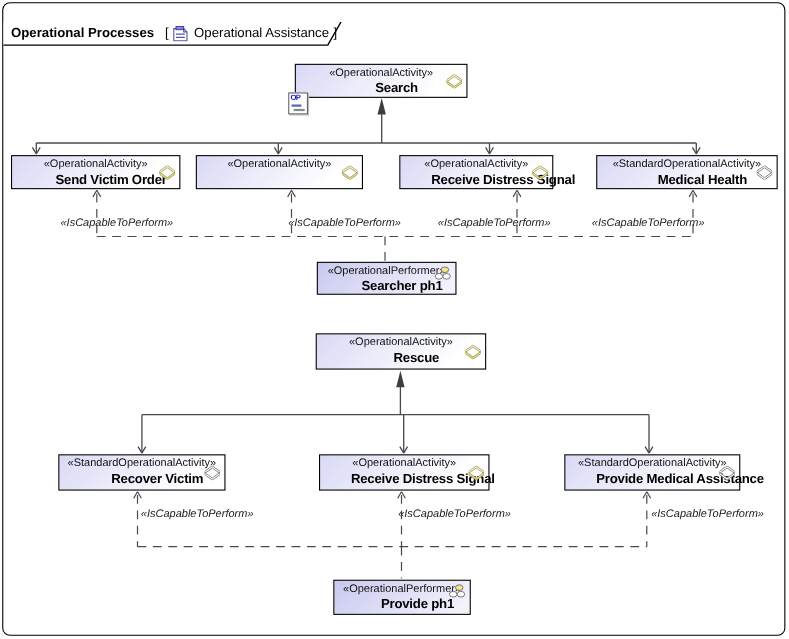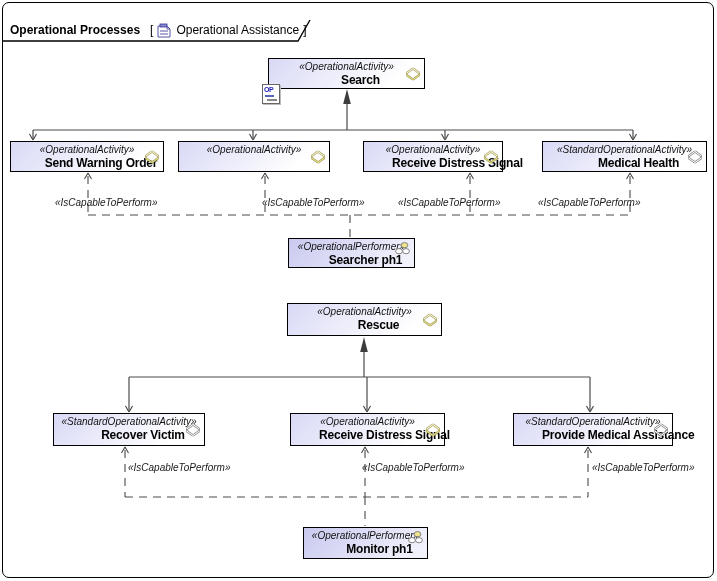--- a/index.html
+++ b/index.html
@@ -13,21 +13,21 @@
   .tab svg{position:absolute;left:0;top:0;}
   .tab-content{position:absolute;left:7px;top:0;height:20px;display:flex;align-items:center;gap:4px;white-space:nowrap;}
   .tab-title{font-weight:bold;font-size:12px;color:#000;margin-right:6px;}
   .tab-plain{font-size:12px;color:#000;}
   .tab-icon{display:inline-block;width:15px;height:15px;position:relative;top:0px;}
 
   
   .node{position:absolute;border:1px solid #000;box-sizing:border-box;text-align:center;padding-top:2px;}
   .node.activity{background:linear-gradient(135deg,var(--activity-fill-start,#d9d9f6) 0%,var(--activity-fill-end,#ffffff) 80%);}
   .node.performer{background:linear-gradient(135deg,var(--performer-fill-start,#c9c9ef) 0%,var(--performer-fill-end,#f2f2fd) 90%);}
-  .stereo{font-size:10px;color:#111;line-height:12px;white-space:nowrap;font-style:italic;}
+  .stereo{font-size:10px;color:#111;line-height:12px;white-space:nowrap;}
   .nname{font-size:12px;font-weight:bold;color:#000;line-height:15px;white-space:nowrap;letter-spacing:-0.2px;padding-left:28px;}
   .node .icon{position:absolute;right:4px;top:50%;transform:translateY(-50%);line-height:0;}
   .node.performer .icon{top:3px;transform:none;}
 
   
   #n-search{left:268px;top:58px;width:157px;height:31px;}
   #n-swo{left:10px;top:141px;width:154px;height:31px;}
   #n-fv{left:178px;top:141px;width:152px;height:31px;}
   #n-rds1{left:363px;top:141px;width:140px;height:31px;}
   #n-mh{left:542px;top:141px;width:165px;height:31px;}
@@ -151,21 +151,21 @@
     </span>
   </div>
   <div class="op-icon">
     <span class="op-text">OP</span>
     <span class="op-bar b1"></span>
     <span class="op-bar b2"></span>
   </div>
 
   <div class="node activity" id="n-swo">
     <div class="stereo">«OperationalActivity»</div>
-    <div class="nname">Send Warning Order</div>
+    <div class="nname">Send Victim Order</div>
     <span class="icon">
       <svg width="14" height="13" viewBox="0 0 14 13">
           <polygon points="0,5 7,0 14,5 14,7 7,2 0,7" fill="#fdf8d2" stroke="#96914f" stroke-width="0.7"></polygon>
           <polygon points="0,6 7,11 14,6 14,8 7,13 0,8" fill="#e9e083" stroke="#96914f" stroke-width="0.7"></polygon>
         </svg>
     </span>
   </div>
 
   <div class="node activity" id="n-fv">
     <div class="stereo">«OperationalActivity»</div>
@@ -250,21 +250,21 @@
     <span class="icon">
       <svg width="14" height="13" viewBox="0 0 14 13">
           <polygon points="0,5 7,0 14,5 14,7 7,2 0,7" fill="#ffffff" stroke="#777" stroke-width="0.8"></polygon>
           <polygon points="0,6 7,11 14,6 14,8 7,13 0,8" fill="#ffffff" stroke="#777" stroke-width="0.8"></polygon>
         </svg>
     </span>
   </div>
 
   <div class="node performer" id="n-rescuer">
     <div class="stereo">«OperationalPerformer»</div>
-    <div class="nname">Monitor ph1</div>
+    <div class="nname">Provide ph1</div>
     <span class="icon">
       <svg width="16" height="13" viewBox="0 0 16 13">
           <ellipse cx="10.5" cy="3.2" rx="3.4" ry="2.6" fill="#f0e68c" stroke="#666" stroke-width="0.8"></ellipse>
           <ellipse cx="5" cy="9.2" rx="3.4" ry="2.6" fill="#fff" stroke="#666" stroke-width="0.8"></ellipse>
           <ellipse cx="12" cy="9.2" rx="3.4" ry="2.6" fill="#fff" stroke="#666" stroke-width="0.8"></ellipse>
         </svg>
     </span>
   </div>
 
   <div class="clabel" id="lbl-s1-1">«IsCapableToPerform»</div>

